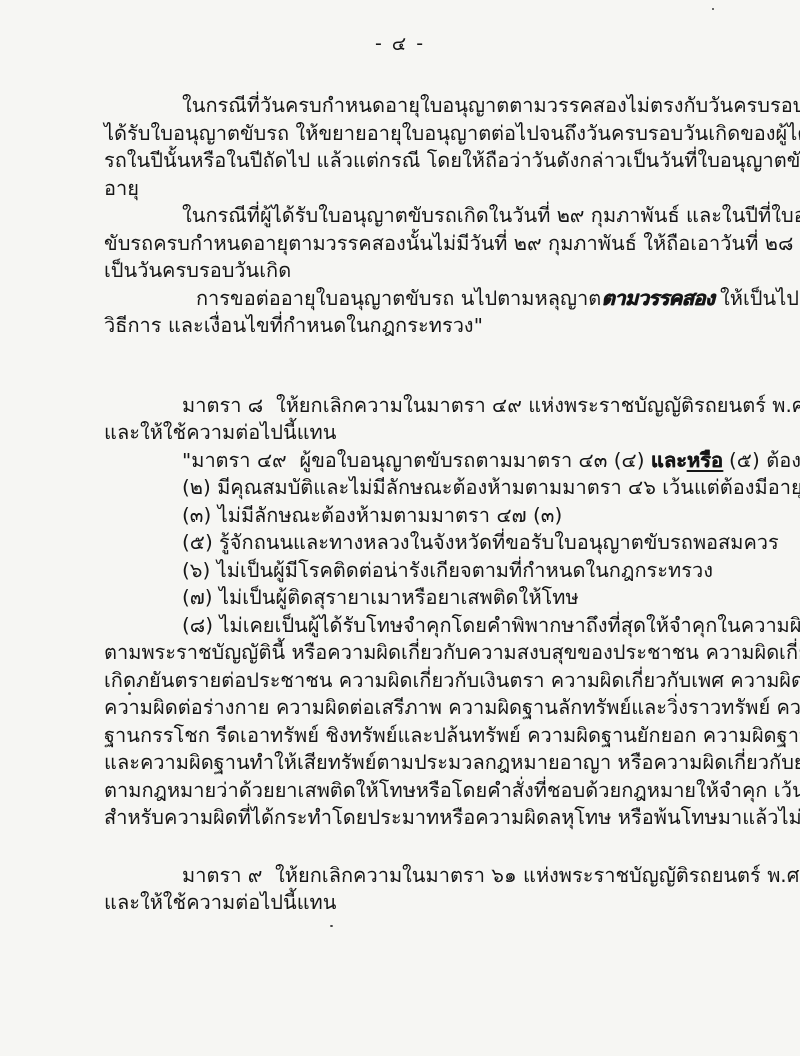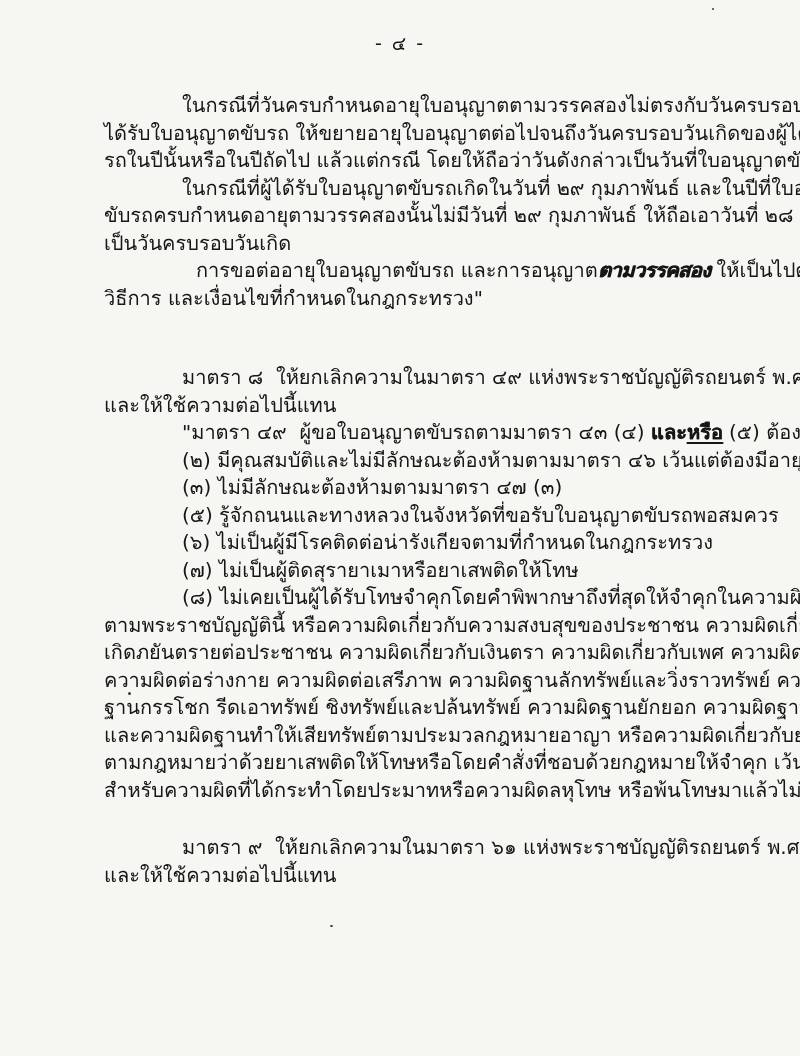--- a/index.html
+++ b/index.html
@@ -62,26 +62,27 @@
 
 <div class="page">
 
   <div class="pageno">- ๔ -</div>
 
   <div class="body">
 
     <div class="line ind">ในกรณีที่วันครบกำหนดอายุใบอนุญาตตามวรรคสองไม่ตรงกับวันครบรอบวันเกิดของผู้</div>
     <div class="line">ได้รับใบอนุญาตขับรถ ให้ขยายอายุใบอนุญาตต่อไปจนถึงวันครบรอบวันเกิดของผู้ได้รับใบอนุญาตขับ</div>
     <div class="line">รถในปีนั้นหรือในปีถัดไป แล้วแต่กรณี โดยให้ถือว่าวันดังกล่าวเป็นวันที่ใบอนุญาตขับรถครบกำหนด</div>
+    <div class="line">อายุ</div>
 
     <div class="line ind">ในกรณีที่ผู้ได้รับใบอนุญาตขับรถเกิดในวันที่ ๒๙ กุมภาพันธ์ และในปีที่ใบอนุญาต</div>
     <div class="line">ขับรถครบกำหนดอายุตามวรรคสองนั้นไม่มีวันที่ ๒๙ กุมภาพันธ์ ให้ถือเอาวันที่ ๒๘ กุมภาพันธ์</div>
     <div class="line">เป็นวันครบรอบวันเกิด</div>
 
-    <div class="line ind2"><span>การขอต่ออายุใบอนุญาตขับรถ และการอนุญาต</span><span class="overstrike">ตามวรรคสอง</span><span> ให้เป็นไปตามหลักเกณฑ์</span></div>
+    <div class="line ind2"><span>การขอต่ออายุใบอนุญาตขับรถ นไปตามหลุญาต</span><span class="overstrike">ตามวรรคสอง</span><span> ให้เป็นไปตามหลักเกณฑ์</span></div>
     <div class="line">วิธีการ และเงื่อนไขที่กำหนดในกฎกระทรวง"</div>
 
     <div class="gap"></div>
 
 
     <div class="gap"></div>
 
     <div class="line ind">มาตรา ๘  ให้ยกเลิกความในมาตรา ๔๙ แห่งพระราชบัญญัติรถยนตร์ พ.ศ. ๒๕๒๒</div>
     <div class="line">และให้ใช้ความต่อไปนี้แทน</div>
 

